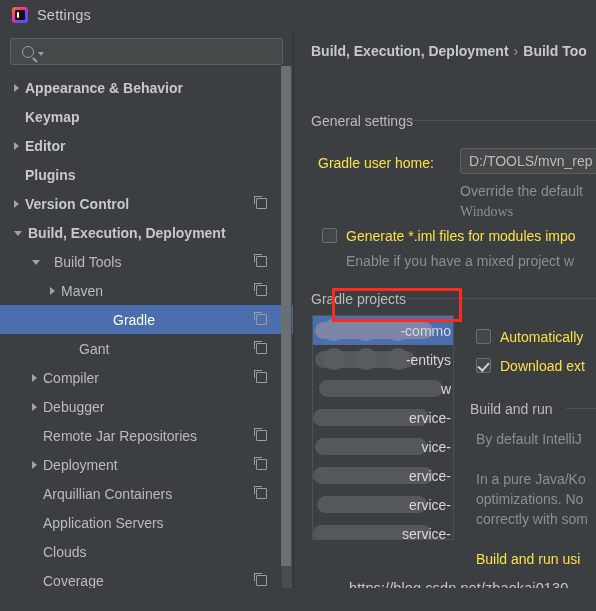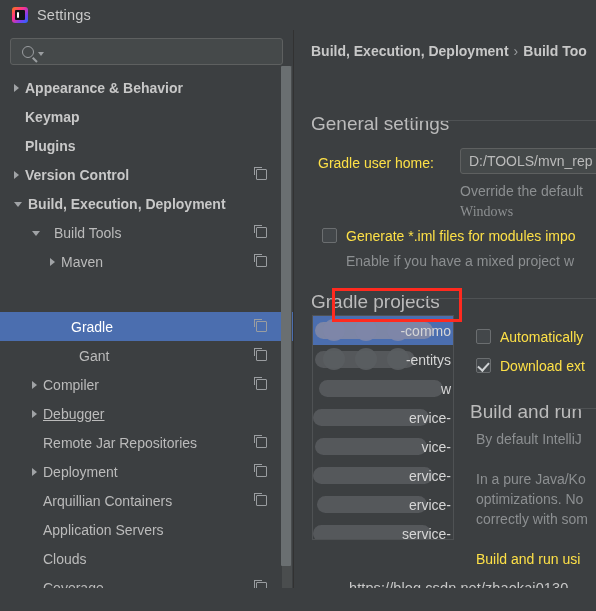--- a/index.html
+++ b/index.html
@@ -101,21 +101,21 @@
   .content{
     position:absolute;left:294px;top:30px;width:302px;height:581px;
     background:#3c3f41;overflow:hidden;
   }
   .breadcrumb{
     position:absolute;left:17px;top:13px;white-space:nowrap;
     font-size:14px;font-weight:bold;color:#c8c8c8;
   }
   .bc-sep{color:#9a9da0;font-weight:normal;margin:0 5px;}
 
-  .sec-title{position:absolute;font-size:19px;color:#bbbbbb;white-space:nowrap;}
+  .sec-title{position:absolute;font-size:14px;color:#bbbbbb;white-space:nowrap;}
   .sec-line{position:absolute;height:1px;background:#4f5254;}
 
   .lbl{position:absolute;font-size:14px;color:#fde047;white-space:nowrap;}
   .lbl.dim{color:#8c8f91;}
 
   .txtfield{
     position:absolute;height:26px;background:#45494a;
     border:1px solid #5e6060;border-radius:3px;box-sizing:border-box;
     display:flex;align-items:center;padding-left:8px;overflow:hidden;
     font-size:14px;color:#bbbbbb;white-space:nowrap;
@@ -185,20 +185,24 @@
     <div class="tree" id="tree">
         <div class="tree-row bold" style="padding-left: 14px;">
           <div class="tw"></div>
           <span class="tree-label">Appearance &amp; Behavior</span>
         </div>
         <div class="tree-row bold" style="padding-left: 14px;">
           <div class="tw none" style="margin-right: 11px;"></div>
           <span class="tree-label">Keymap</span>
         </div>
         <div class="tree-row bold" style="padding-left: 14px;">
+          <div class="tw"></div>
+          <span class="tree-label">Editor</span>
+        </div>
+        <div class="tree-row bold" style="padding-left: 14px;">
           <div class="tw none" style="margin-right: 11px;"></div>
           <span class="tree-label">Plugins</span>
         </div>
         <div class="tree-row bold" style="padding-left: 14px;">
           <div class="tw"></div>
           <span class="tree-label">Version Control</span>
           <div class="copy-ic"></div>
         </div>
         <div class="tree-row bold" style="padding-left: 14px;">
           <div class="tw open"></div>
@@ -207,36 +211,36 @@
         <div class="tree-row" style="padding-left: 32px; gap: 8px;">
           <div class="tw open"></div>
           <span class="tree-label">Build Tools</span>
           <div class="copy-ic"></div>
         </div>
         <div class="tree-row" style="padding-left: 50px;">
           <div class="tw"></div>
           <span class="tree-label">Maven</span>
           <div class="copy-ic"></div>
         </div>
-        <div class="tree-row sel" style="padding-left: 60px; margin-top: 36px;">
+        <div class="tree-row sel" style="padding-left: 102px;">
           <div class="tw none" style="margin-right: 11px;"></div>
           <span class="tree-label">Gradle</span>
           <div class="copy-ic"></div>
         </div>
         <div class="tree-row" style="padding-left: 68px;">
           <div class="tw none" style="margin-right: 11px;"></div>
           <span class="tree-label">Gant</span>
           <div class="copy-ic"></div>
         </div>
         <div class="tree-row" style="padding-left: 32px;">
           <div class="tw"></div>
           <span class="tree-label">Compiler</span>
           <div class="copy-ic"></div>
         </div>
-        <div class="tree-row" style="padding-left: 32px; text-decoration: underline;">
+        <div class="tree-row" style="padding-left: 32px;">
           <div class="tw"></div>
           <span class="tree-label">Debugger</span>
         </div>
         <div class="tree-row" style="padding-left: 32px;">
           <div class="tw none" style="margin-right: 11px;"></div>
           <span class="tree-label">Remote Jar Repositories</span>
           <div class="copy-ic"></div>
         </div>
         <div class="tree-row" style="padding-left: 32px;">
           <div class="tw"></div>

